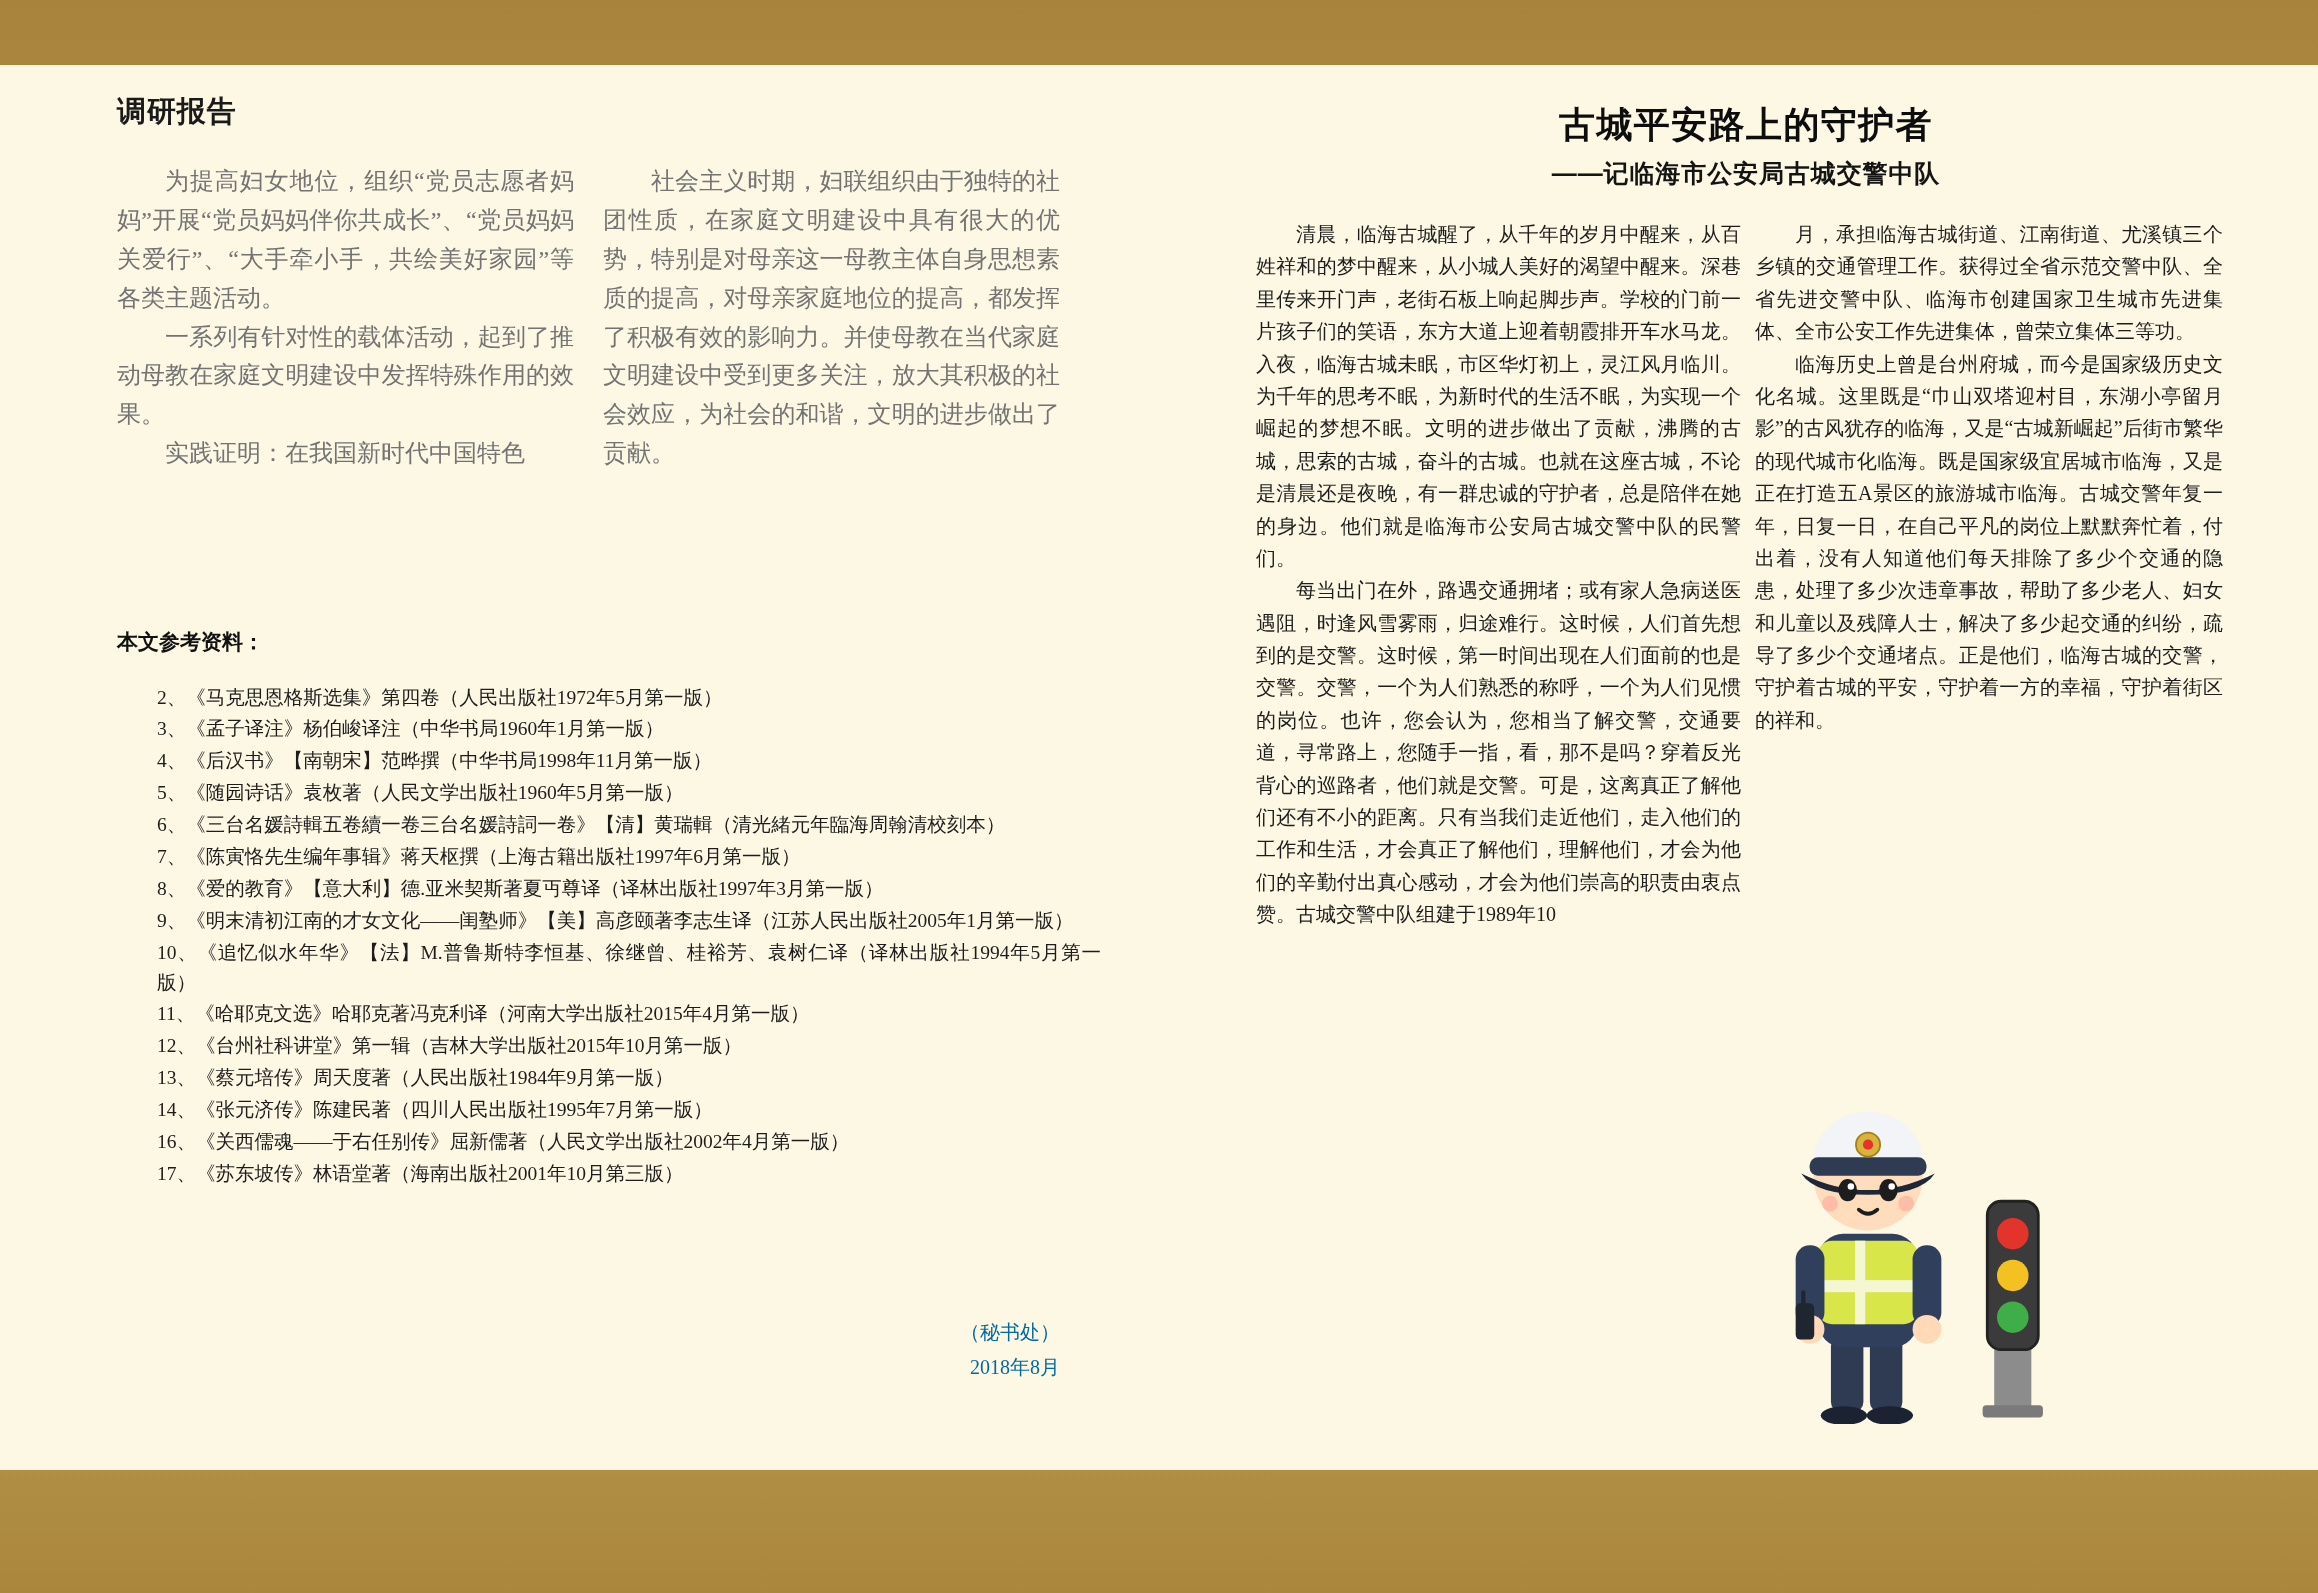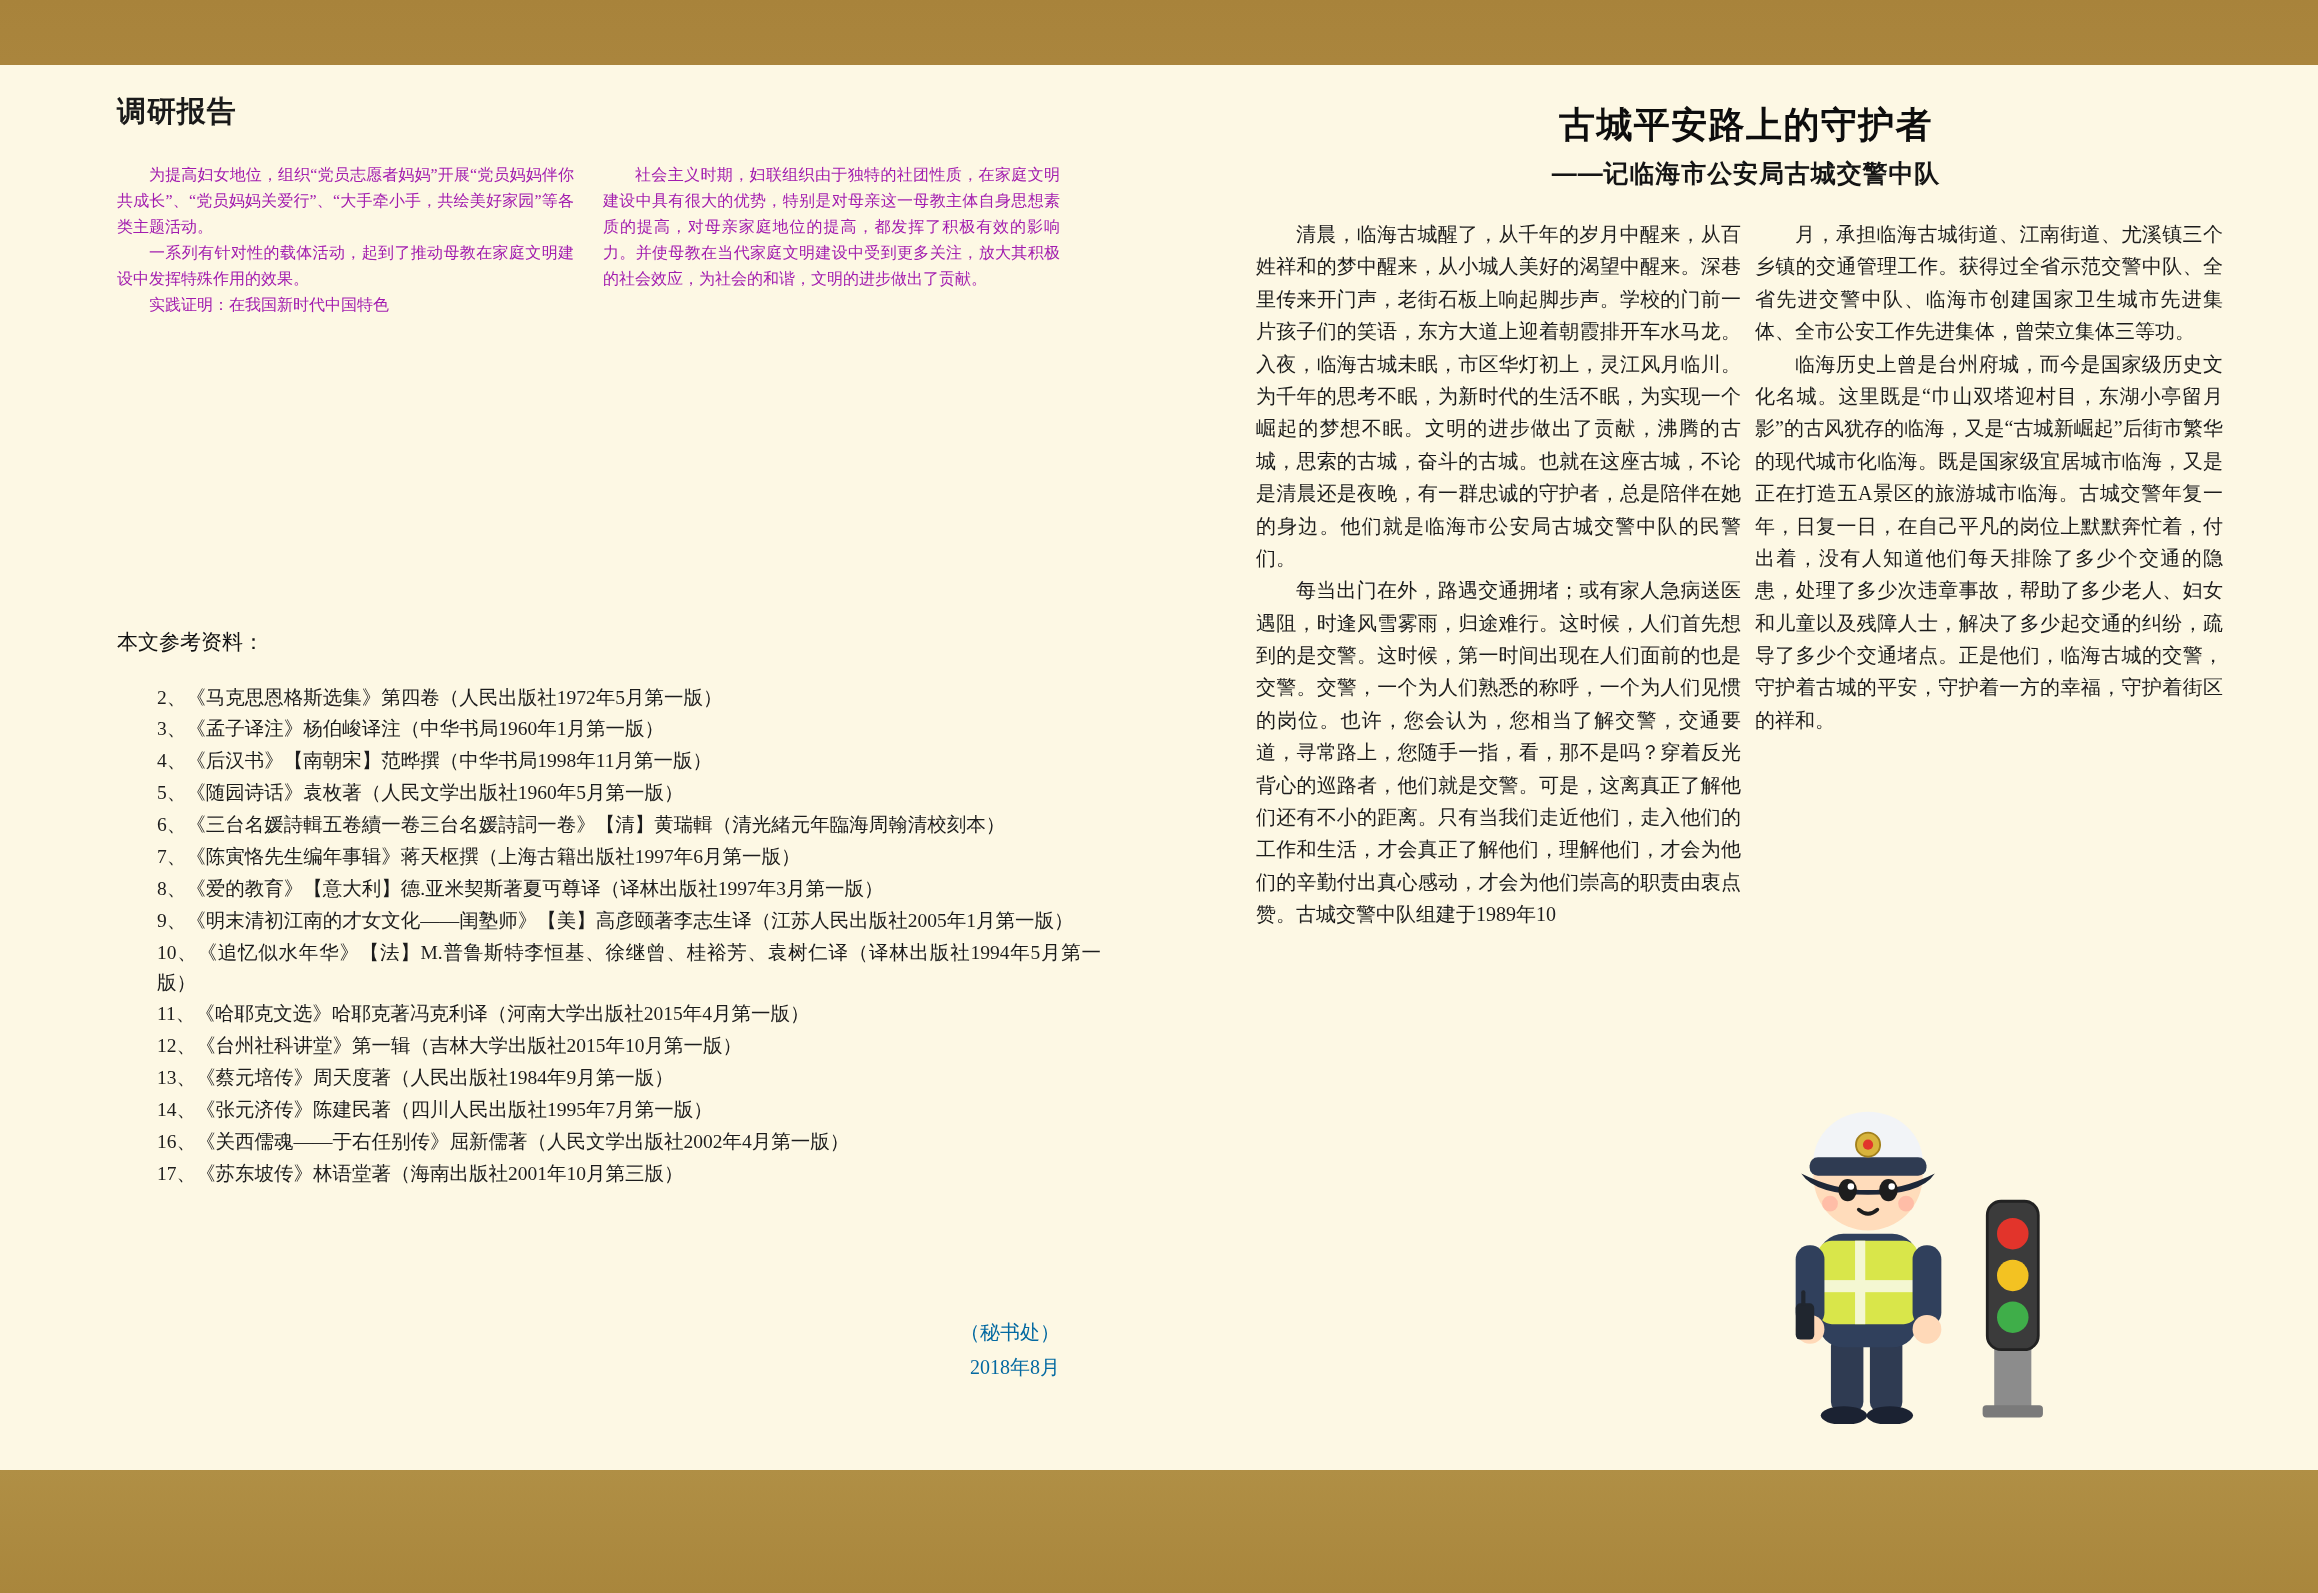--- a/index.html
+++ b/index.html
@@ -53,23 +53,23 @@
     left: 117px;
     top: 27px;
     font-family: "Liberation Sans", "DejaVu Sans", sans-serif;
     font-weight: bold;
     font-size: 29px;
     color: #1a1a1a;
     letter-spacing: 0.9px;
   }
   .col {
     position: absolute;
-    font-size: 16px;
+    font-size: 24px;
     line-height: 1.62;
-    color: #a21caf;
+    color: #737373;
     text-align: justify;
     text-justify: inter-ideograph;
   }
   .col p {
     margin: 0 0 0 0;
     text-indent: 2em;
   }
   .col-1 {
     left: 117px;
     top: 97px;
@@ -78,21 +78,21 @@
   .col-2 {
     left: 603px;
     top: 97px;
     width: 457px;
   }
   .ref-title {
     position: absolute;
     left: 117px;
     top: 563px;
     font-family: "Liberation Sans", "DejaVu Sans", sans-serif;
-    font-weight: normal;
+    font-weight: bold;
     font-size: 21px;
     color: #111;
   }
   .ref-list {
     position: absolute;
     left: 117px;
     top: 598px;
     width: 944px;
     font-size: 19.5px;
     line-height: 1.52;

